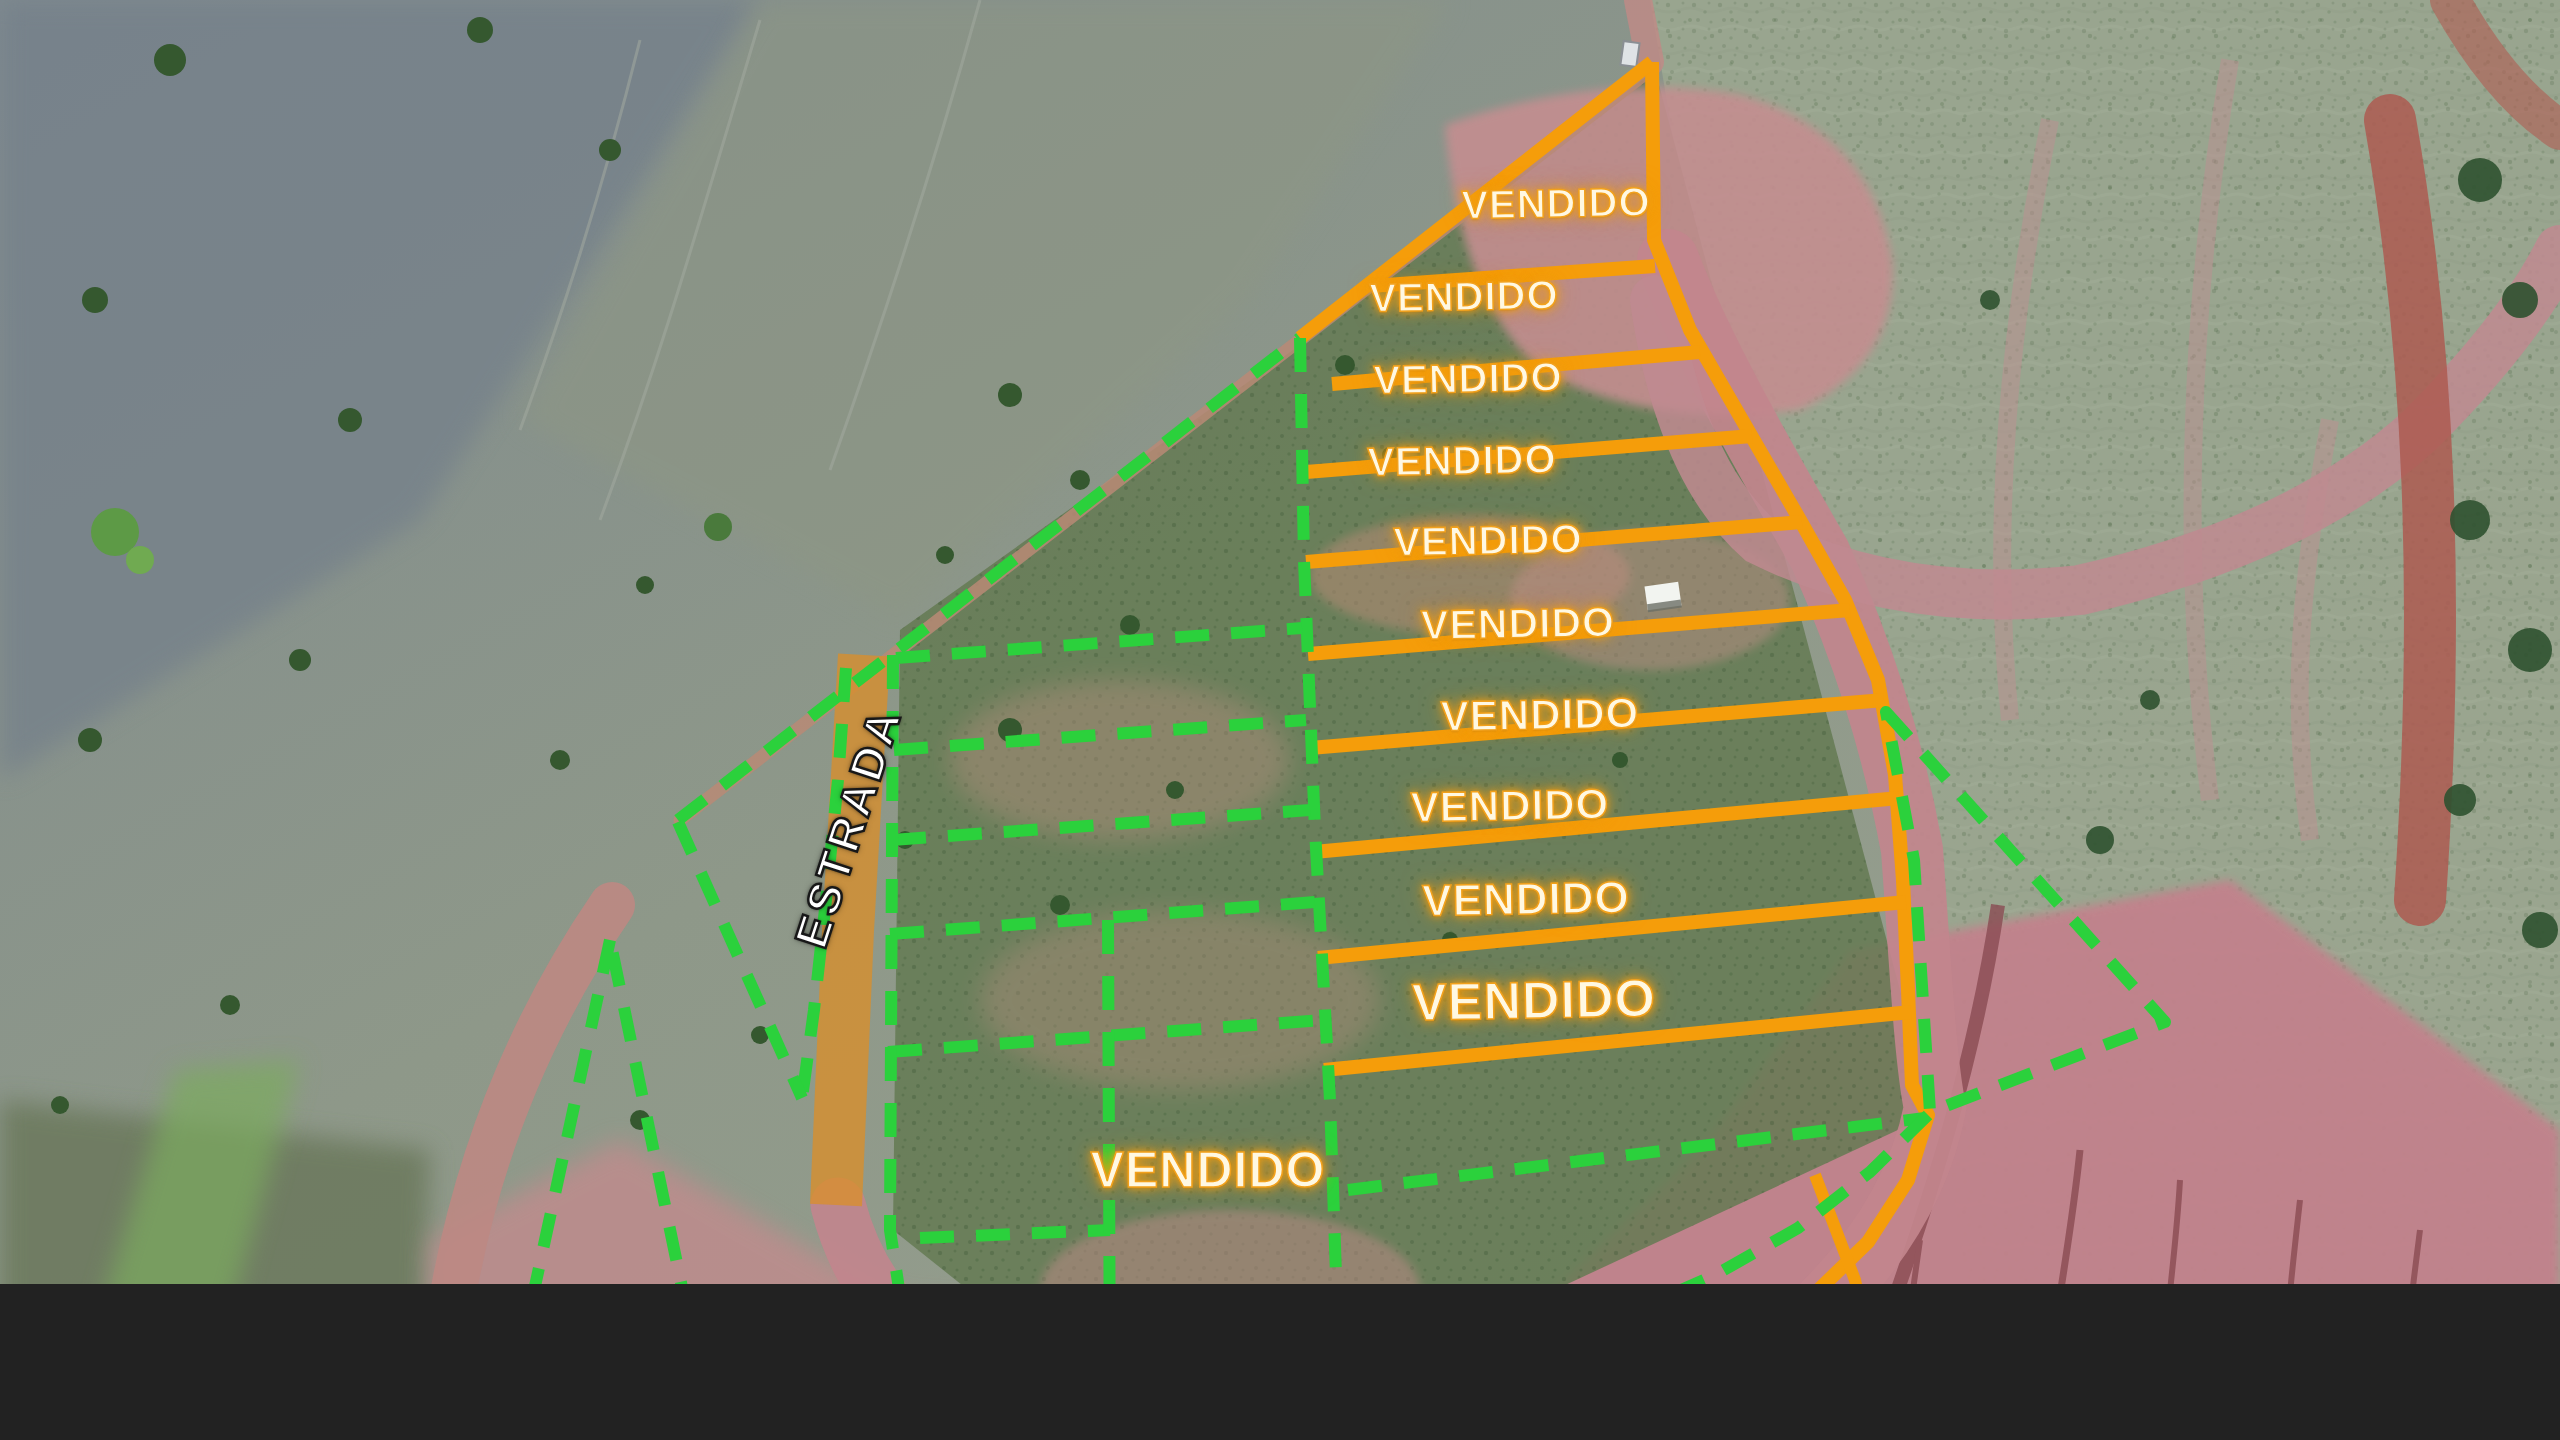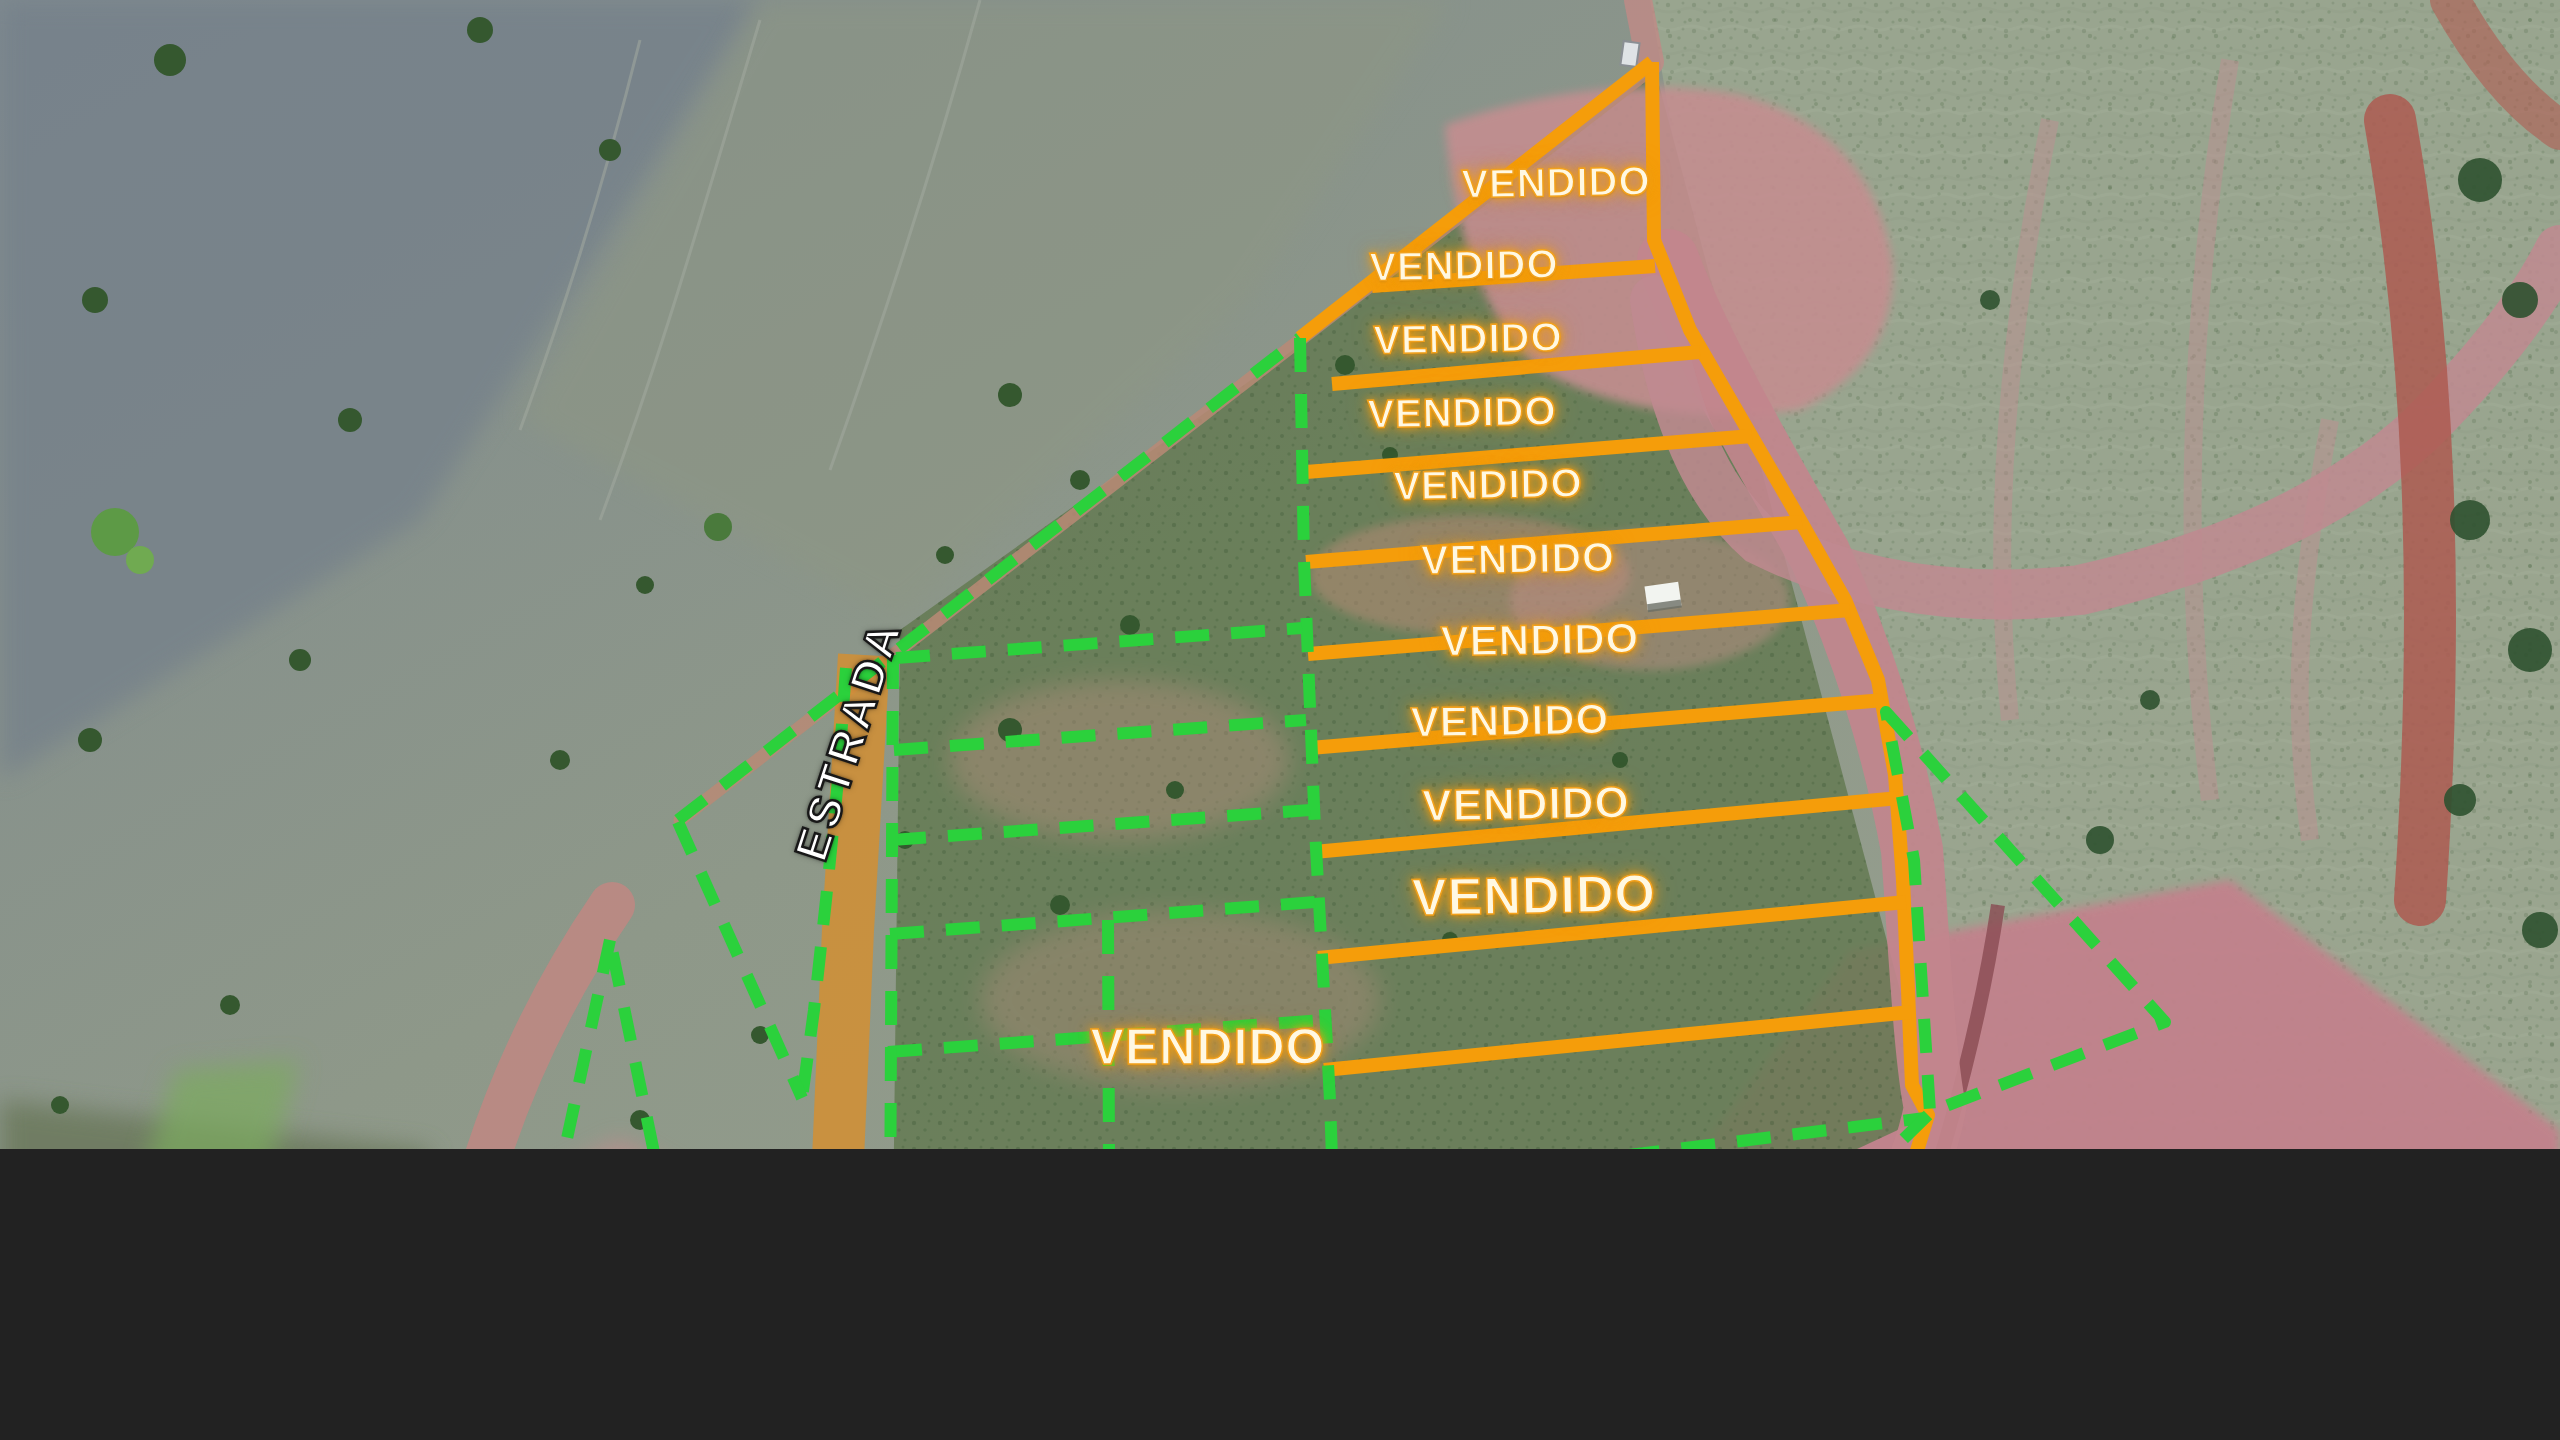--- a/index.html
+++ b/index.html
@@ -1,16 +1,16 @@
 <!DOCTYPE html>
 <html><head>
 <meta charset="utf-8">
 <style>
   html,body{margin:0;padding:0;background:#222;}
-  #stage{position:relative;width:2560px;height:1149px;overflow:hidden;font-family:"Liberation Sans",sans-serif;}
+  #stage{position:relative;width:2560px;height:1284px;overflow:hidden;font-family:"Liberation Sans",sans-serif;}
   #terrain-svg{position:absolute;inset:0;display:block;}
   #labels-layer{position:absolute;inset:0;}
   .label{position:absolute;transform:translate(-50%,-50%) rotate(var(--r,0deg));
          font-family:"Liberation Sans",sans-serif;font-weight:bold;white-space:nowrap;line-height:1;}
   .label.sold{color:#fff8e2;-webkit-text-stroke:1.5px #f2a11c;letter-spacing:1px;
       text-shadow:0 0 7px rgba(243,158,16,.95),0 0 13px rgba(243,158,16,.8),
                   0 0 22px rgba(243,158,16,.55),0 1px 2px rgba(120,70,0,.55);}
   .label.road{color:#ffffff;-webkit-text-stroke:2.5px #181818;letter-spacing:4px;
       text-shadow:0 0 3px rgba(0,0,0,.85),0 0 6px rgba(0,0,0,.5);}
 </style>

